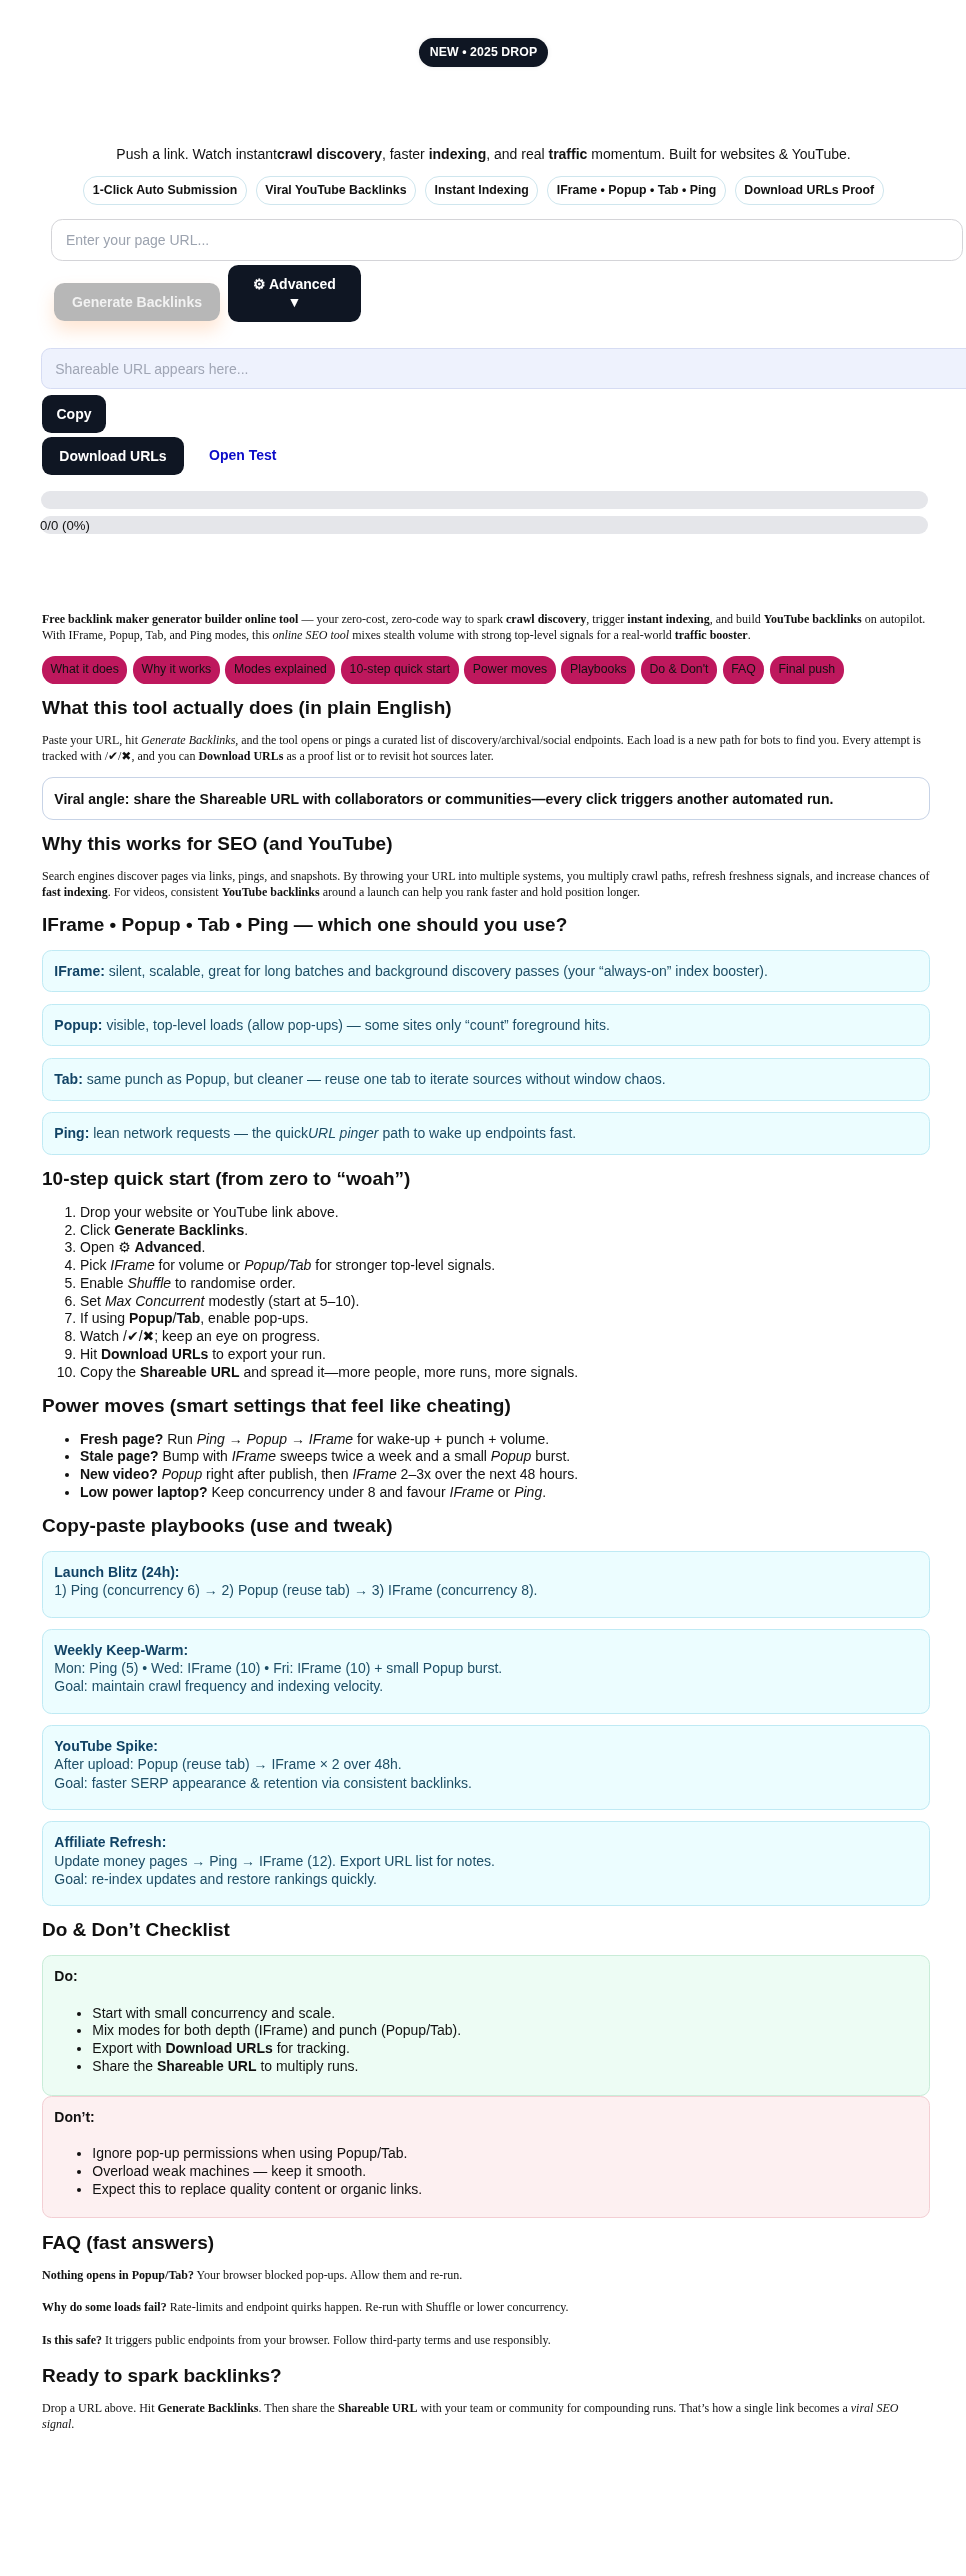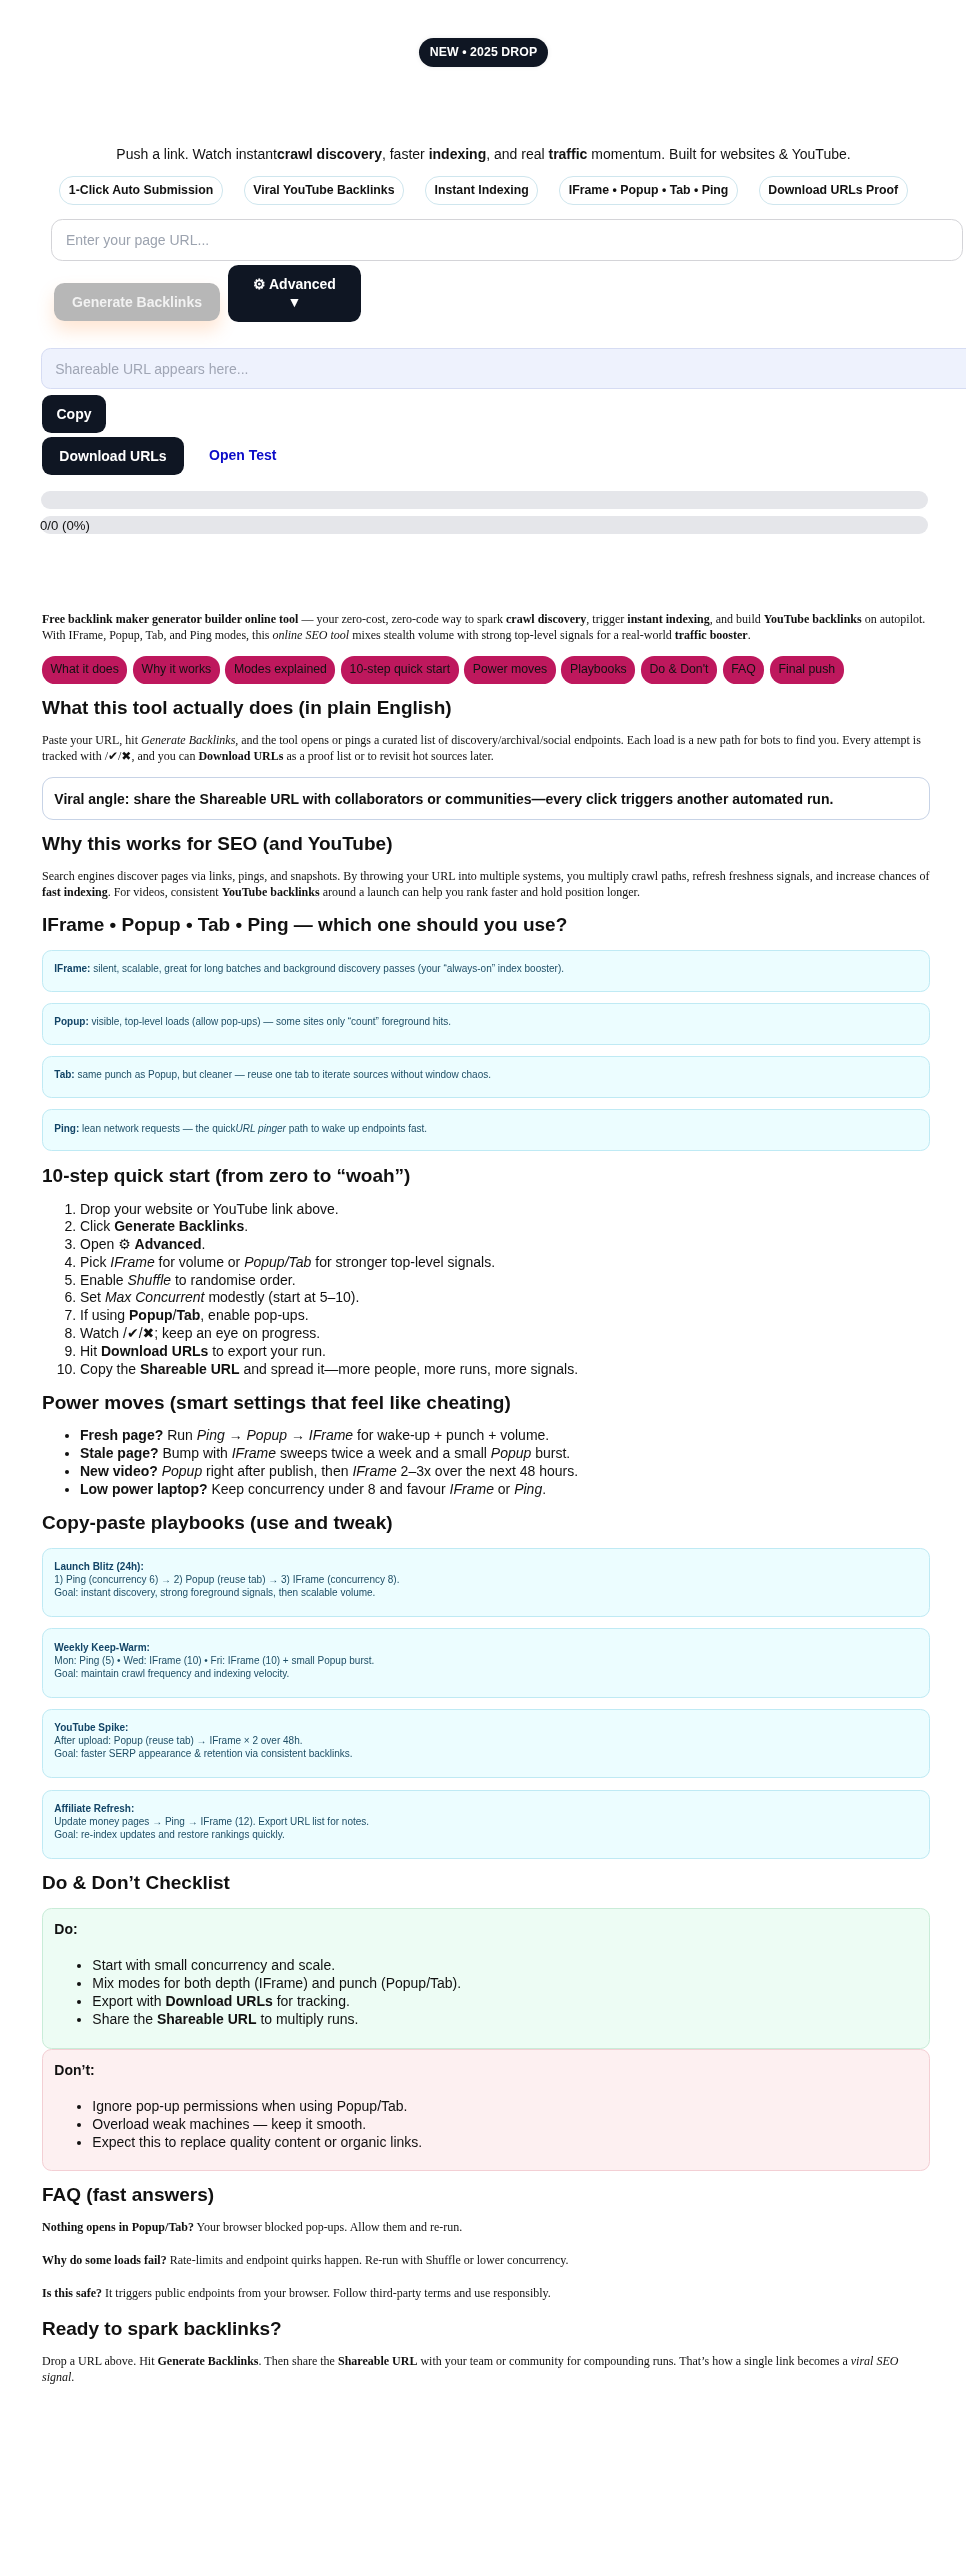--- a/index.html
+++ b/index.html
@@ -28,21 +28,21 @@
     border-radius: 15px;
     box-shadow: 0 0 5.7px rgba(0,0,0,0.08);
     letter-spacing: 0.1px;
   }
   .tagline {
     position: absolute; top: 145px; left: 0; width: 967px;
     text-align: center; font-size: 14px; color: #111;
   }
   .feature-chips {
     position: absolute; top: 176px; left: 0; width: 967px;
-    display: flex; justify-content: center; gap: 21px;
+    display: flex; justify-content: center; gap: 9px;
   }
   .feature-chip {
     border: 0.9px solid #cfe6ee;
     border-radius: 14px;
     padding: 5.7px 8.5px;
     font-size: 12.3px;
     font-weight: bold;
     color: #111;
     background: #fff;
   }
@@ -131,21 +131,21 @@
     line-height: 1.2;
   }
   .article p { margin: 0 0 13.2px; font-size: 12px; line-height: 1.3; font-family: Liberation Serif, serif; }
   .viral-box {
     border: 0.9px solid #c7d3e6; border-radius: 11px;
     padding: 11.3px 11.3px; font-weight: bold; font-size: 14px;
     margin: 0 0 7.6px; color: #111;
   }
   .mode-box, .playbook-box {
     background: #ecfdff; border: 0.9px solid #bfeaf4; border-radius: 9.4px;
-    color: #1e4e66; padding: 11.3px 11.3px; margin-bottom: 11.3px; font-size: 10px;
+    color: #1e4e66; padding: 11.3px 11.3px; margin-bottom: 11.3px; font-size: 14px;
   }
   .mode-box { min-height: 42px; }
   .mode-box b, .playbook-box b { color: #124466; }
   .playbook-box { padding: 11.3px 11.3px 17px; line-height: 1.3; }
   ol, ul { margin: 0 0 11.3px; padding-left: 38px; font-size: 14px; line-height: 1.27; }
   ol li, ul li { margin: 0; }
   .do-box {
     background: #edfcf4; border: 0.9px solid #c9ecd8; border-radius: 9.4px;
     padding: 11.3px 11.3px 19px; margin-top: 3.8px;
   }
@@ -247,21 +247,20 @@
       <li><b>Stale page?</b><span> Bump with </span><i>IFrame</i><span> sweeps twice a week and a small </span><i>Popup</i><span> burst.</span></li>
       <li><b>New video?</b><span> </span><i>Popup</i><span> right after publish, then </span><i>IFrame</i><span> 2–3x over the next 48 hours.</span></li>
       <li><b>Low power laptop?</b><span> Keep concurrency under 8 and favour </span><i>IFrame</i><span> or </span><i>Ping</i><span>.</span></li>
     </ul>
 
   <h2>Copy-paste playbooks (use and tweak)</h2>
   <div id="playbooks">
       <div class="playbook-box">
         <b style="display: block;">Launch Blitz (24h):</b>
         <div>1) Ping (concurrency 6) → 2) Popup (reuse tab) → 3) IFrame (concurrency 8).</div>
-        <div>Goal: instant discovery, strong foreground signals, then scalable volume.</div>
       </div>
       <div class="playbook-box">
         <b style="display: block;">Weekly Keep-Warm:</b>
         <div>Mon: Ping (5) • Wed: IFrame (10) • Fri: IFrame (10) + small Popup burst.</div>
         <div>Goal: maintain crawl frequency and indexing velocity.</div>
       </div>
       <div class="playbook-box">
         <b style="display: block;">YouTube Spike:</b>
         <div>After upload: Popup (reuse tab) → IFrame × 2 over 48h.</div>
         <div>Goal: faster SERP appearance &amp; retention via consistent backlinks.</div>

